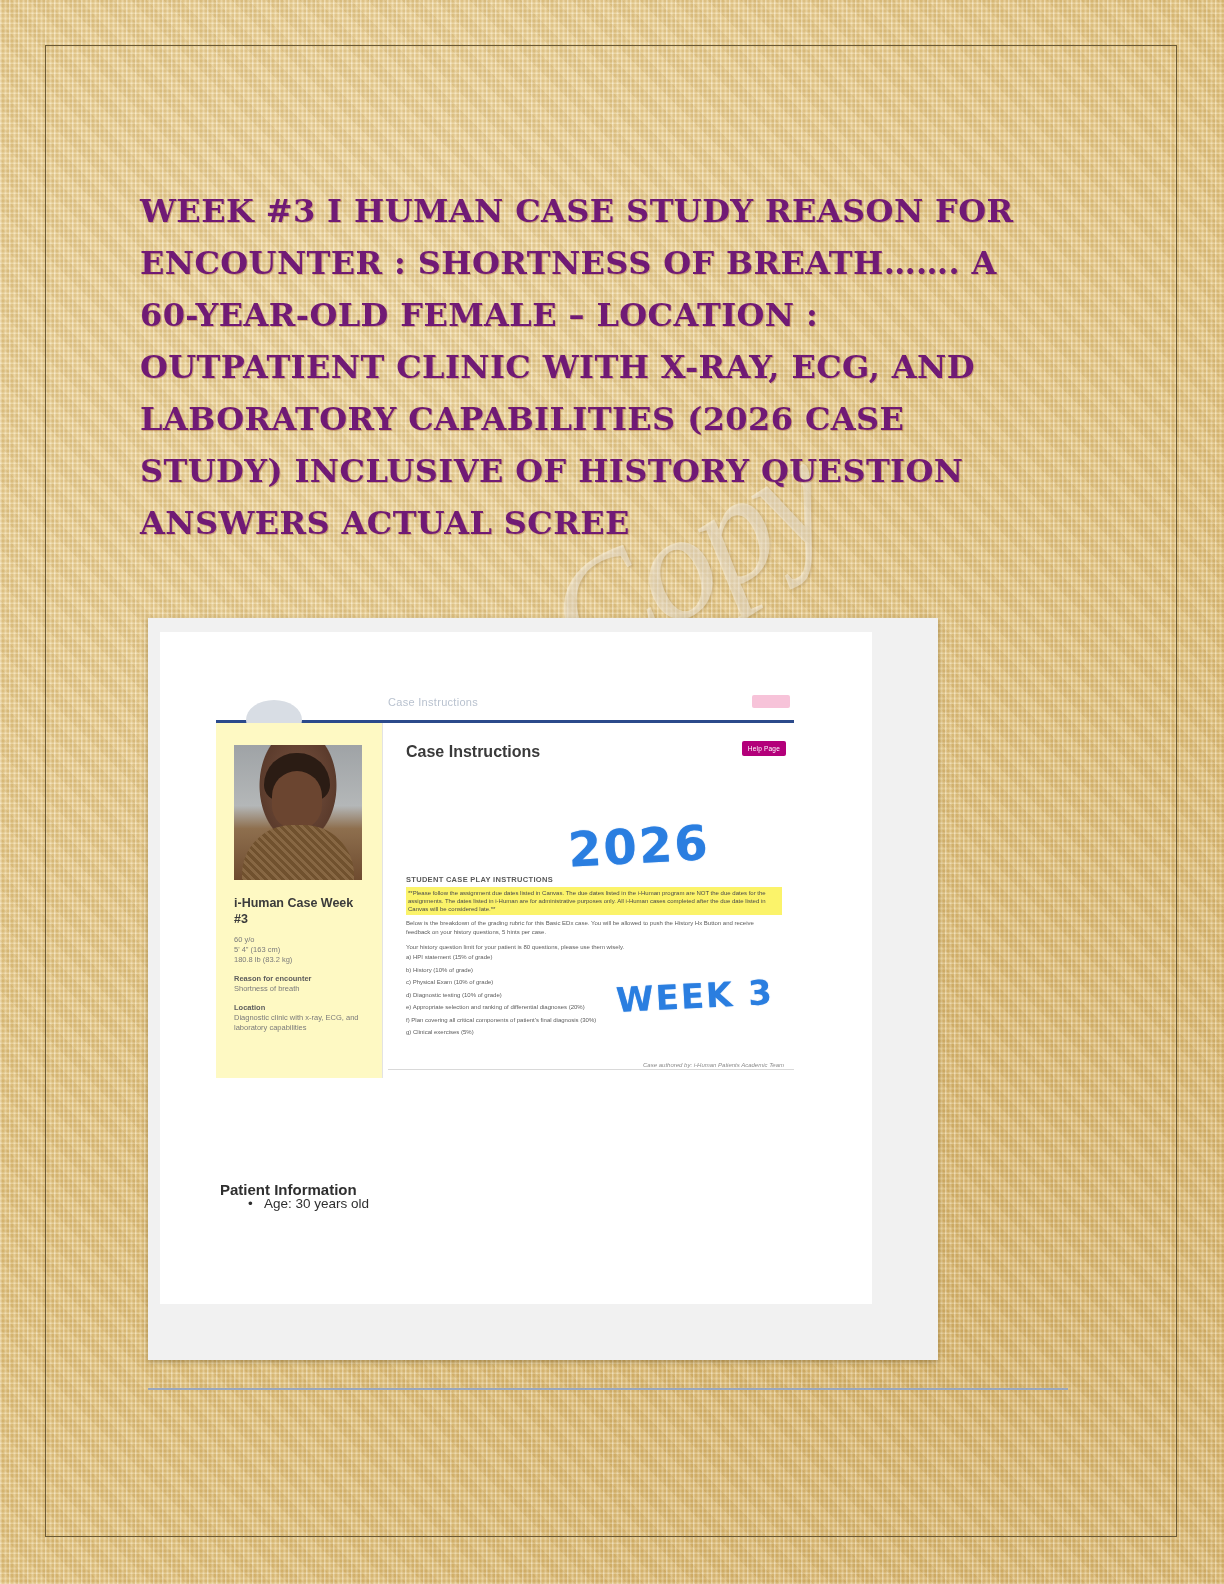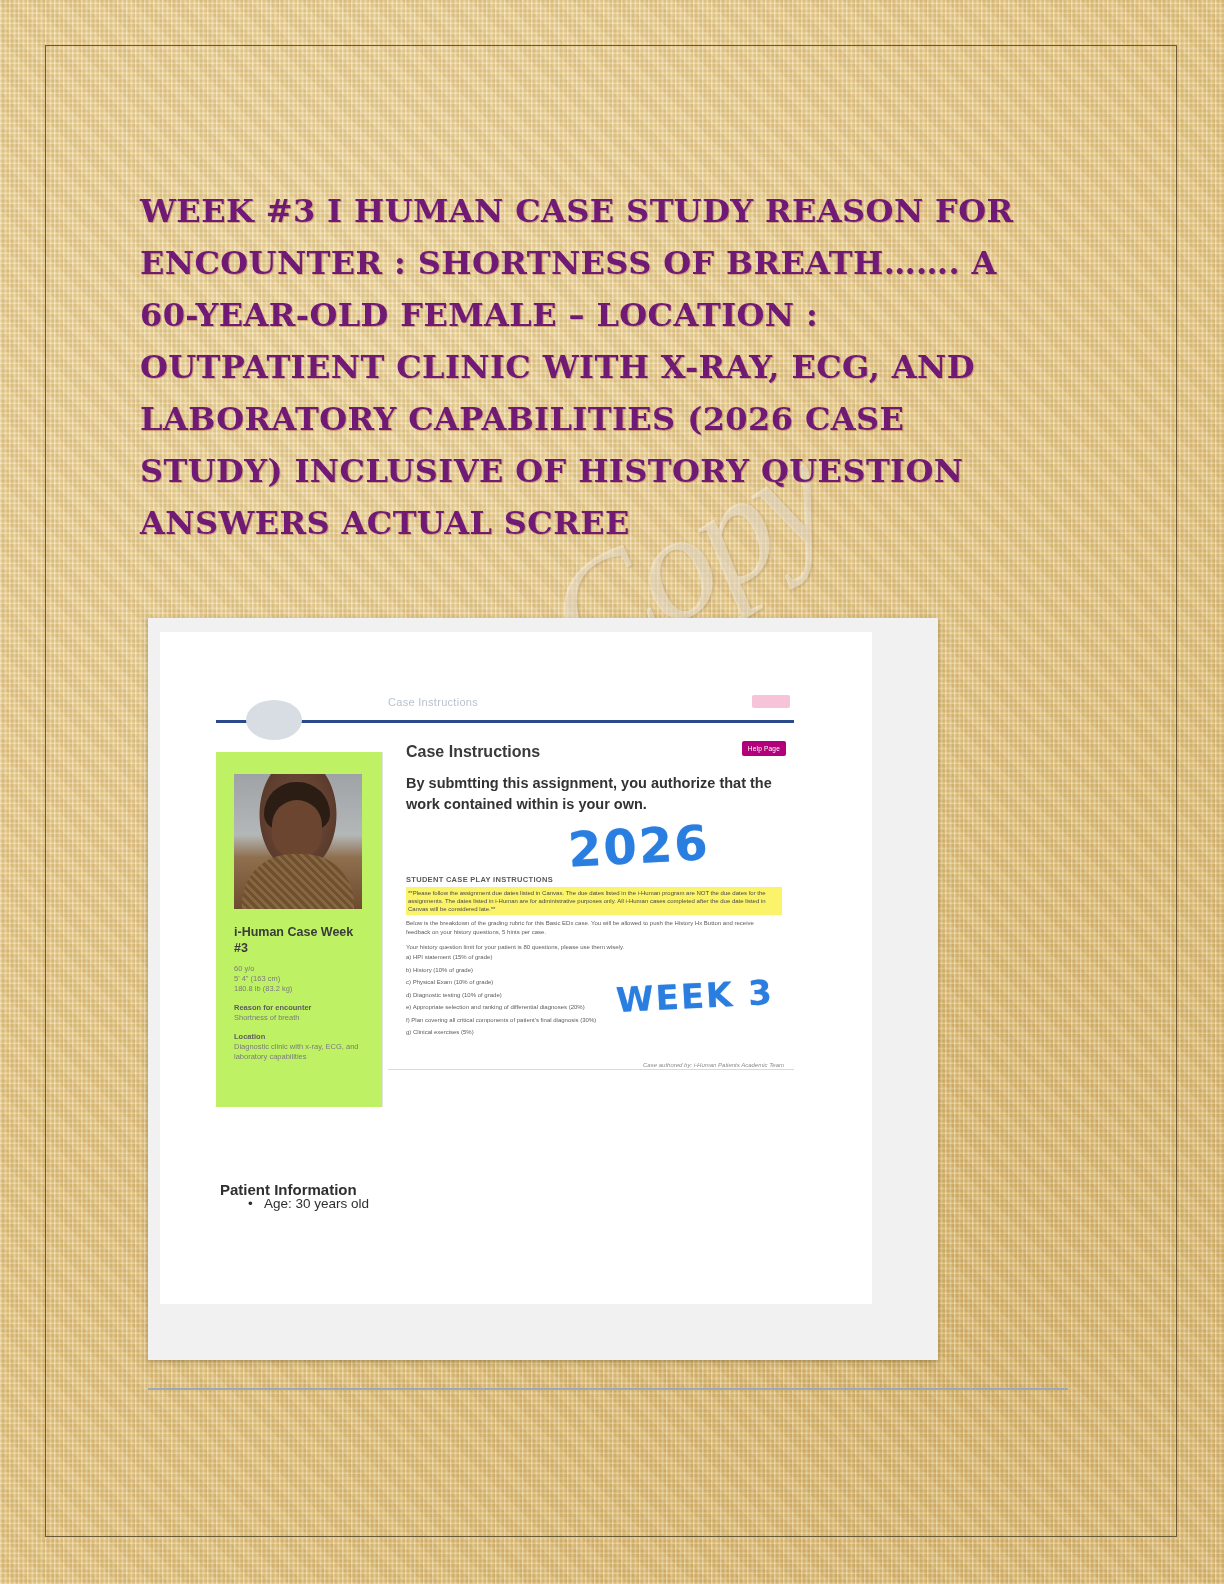--- a/index.html
+++ b/index.html
@@ -129,23 +129,22 @@
     background: #d8dde4;
   }
 
   
   .patient-panel {
     position: absolute;
     left: 68px;
     top: 105px;
     width: 166px;
     height: 355px;
-    background: #bef264;
+    background: #fef9c3;
     border-right: 1px solid #e3e3e3;
-    margin-top: 29px;
   }
   .patient-photo {
     position: absolute;
     left: 18px;
     top: 22px;
     width: 128px;
     height: 135px;
     background:
       radial-gradient(ellipse at 50% 30%, #7a5441 0%, #5b3b2c 42%, rgba(0,0,0,0) 43%),
       linear-gradient(180deg, #9fa3a6 0%, #b4b7b8 45%, #8e6f4e 62%, #6e4b2f 100%);
@@ -383,21 +382,20 @@
       <div class="patient-block">
         <div class="lbl">Location</div>
         <div>Diagnostic clinic with x-ray, ECG, and laboratory capabilities</div>
       </div>
     </div>
   </div>
 
   <div class="instr-panel">
     <div class="instr-heading">Case Instructions</div>
     <div class="btn-help">Help Page</div>
-    <div class="instr-sub">By submtting this assignment, you authorize that the work contained within is your own.</div>
     <div class="instr-caps">STUDENT CASE PLAY INSTRUCTIONS</div>
     <div class="highlight-block">**Please follow the assignment due dates listed in Canvas. The due dates listed in the i-Human program are NOT the due dates for the assignments. The dates listed in i-Human are for administrative purposes only. All i-Human cases completed after the due date listed in Canvas will be considered late.**</div>
     <div class="grading-text">
       <span>Below is the breakdown of the grading rubric for this Basic EDx case. You will be allowed to push the History Hx Button and receive feedback on your history questions, 5 hints per case.</span>
       <span class="sp">Your history question limit for your patient is 80 questions, please use them wisely.</span>
     </div>
     <div class="rubric">
       <div>a) HPI statement (15% of grade)</div>
       <div>b) History (10% of grade)</div>
       <div>c) Physical Exam (10% of grade)</div>

